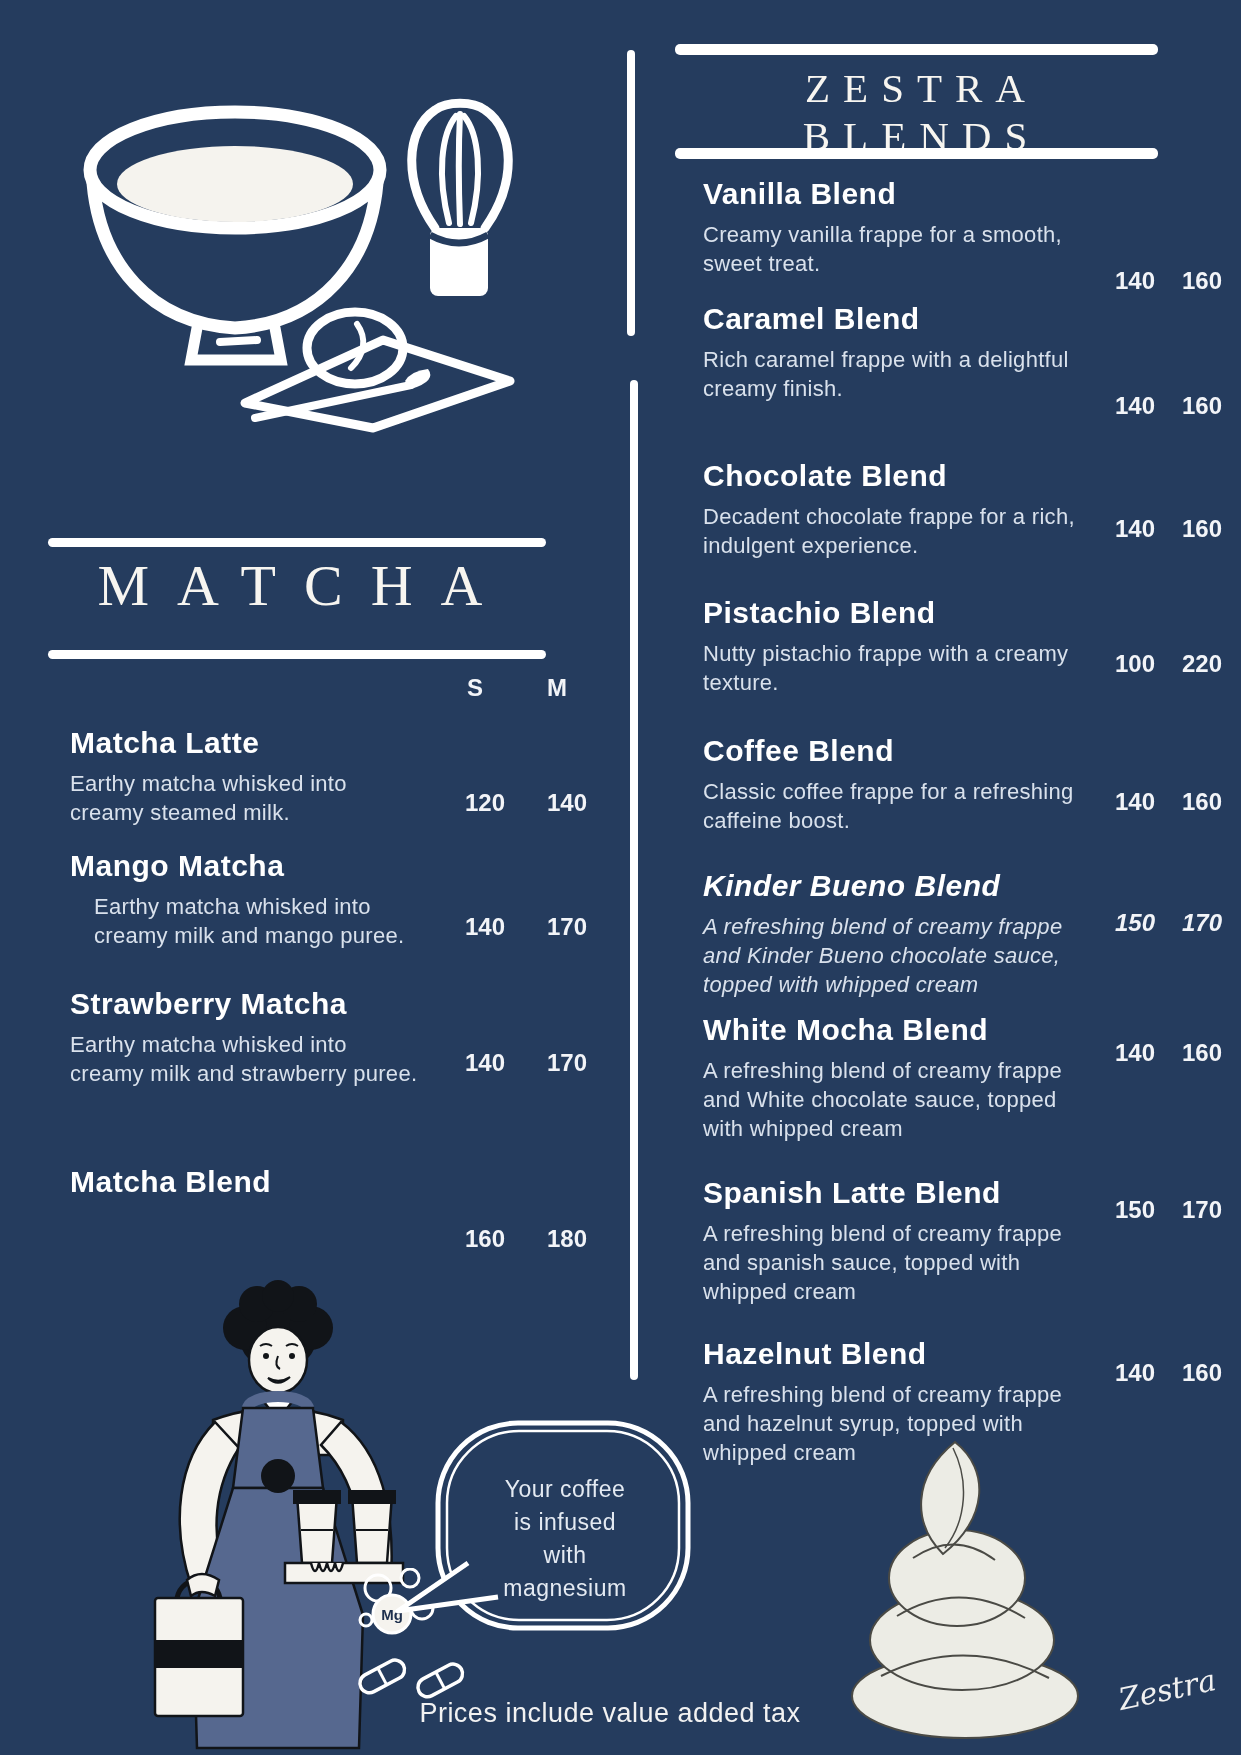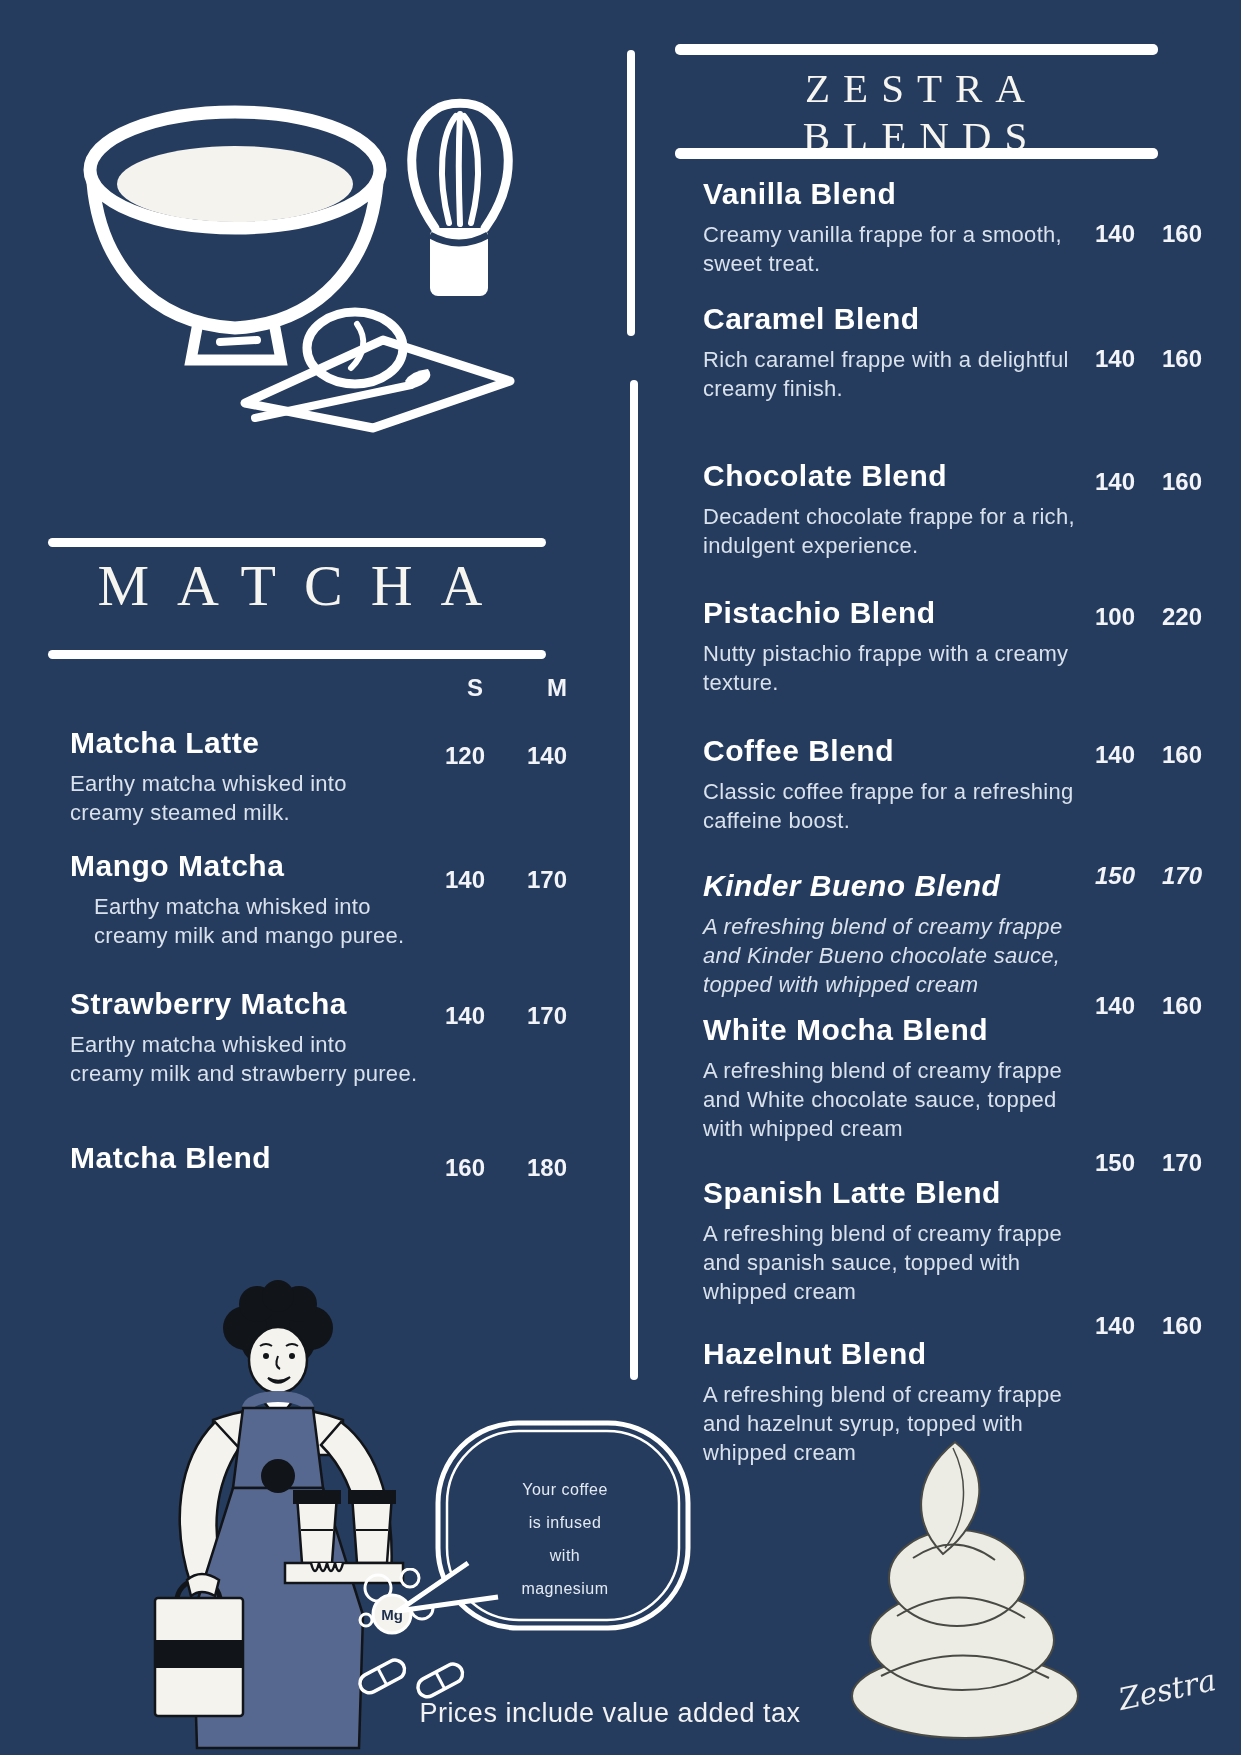--- a/index.html
+++ b/index.html
@@ -19,31 +19,31 @@
   
   .item-name{
     font-size:30px;font-weight:bold;color:#ffffff;
     letter-spacing:.5px;line-height:36px;
   }
   .item-desc{
     margin-top:8px;font-size:22px;line-height:29px;
     color:#D9E1EC;letter-spacing:.3px;
   }
   .price{
-    position:absolute;width:60px;text-align:left;
-    font-size:24px;font-weight:bold;color:#F2F4F8;
+    position:absolute;width:60px;text-align:right;
+    font-size:24px;font-weight:bold;color:#F2F4F8;margin-top:47px;
   }
   .size-col{
     position:absolute;width:60px;text-align:center;
     font-size:24px;font-weight:bold;color:#F2F4F8;
   }
   
   .bubble-text{
     position:absolute;left:95px;top:58px;width:160px;
-    text-align:center;color:#E4EAF2;font-size:16px;line-height:33px;
+    text-align:center;color:#E4EAF2;font-size:23px;line-height:33px;
     letter-spacing:.5px;
   }
   
   .footer-note{
     font-size:27px;color:#F2F2F2;letter-spacing:.5px;text-align:center;
   }
   .signature{
     font-family:"DejaVu Serif", serif;font-style:italic;
     font-size:30px;color:#F0F0F0;transform:rotate(-12deg);
   }
@@ -100,21 +100,21 @@
     <div class="item-desc" style="width:350px;margin-left:24px;">Earthy matcha whisked into creamy milk and mango puree.</div>
     <div class="price" style="left:375px;top:18px;">140</div>
     <div class="price" style="left:457px;top:18px;">170</div>
   </div>
   <div class="abs" style="left:70px;top:986px;width:520px;">
     <div class="item-name">Strawberry Matcha</div>
     <div class="item-desc" style="width:350px;">Earthy matcha whisked into creamy milk and strawberry puree.</div>
     <div class="price" style="left:375px;top:16px;">140</div>
     <div class="price" style="left:457px;top:16px;">170</div>
   </div>
-  <div class="abs" style="left:70px;top:1140px;width:520px;">
+  <div class="abs" style="left:70px;top:1164px;width:520px;">
     <div class="item-name">Matcha Blend</div>
     <div class="price" style="left:375px;top:14px;">160</div>
     <div class="price" style="left:457px;top:14px;">180</div>
   </div>
 
   <div class="abs vline" style="left:627px;top:50px;width:8px;height:286px;"></div>
   <div class="abs vline" style="left:630px;top:380px;width:8px;height:1000px;"></div>
 
   <div class="abs hline" style="left:675px;top:44px;width:483px;height:11px;"></div>
   <div class="abs serif-title" style="left:672px;top:64px;width:492px;font-size:41px;letter-spacing:13px;padding-left:7px;box-sizing:border-box;">ZESTRA BLENDS</div>

